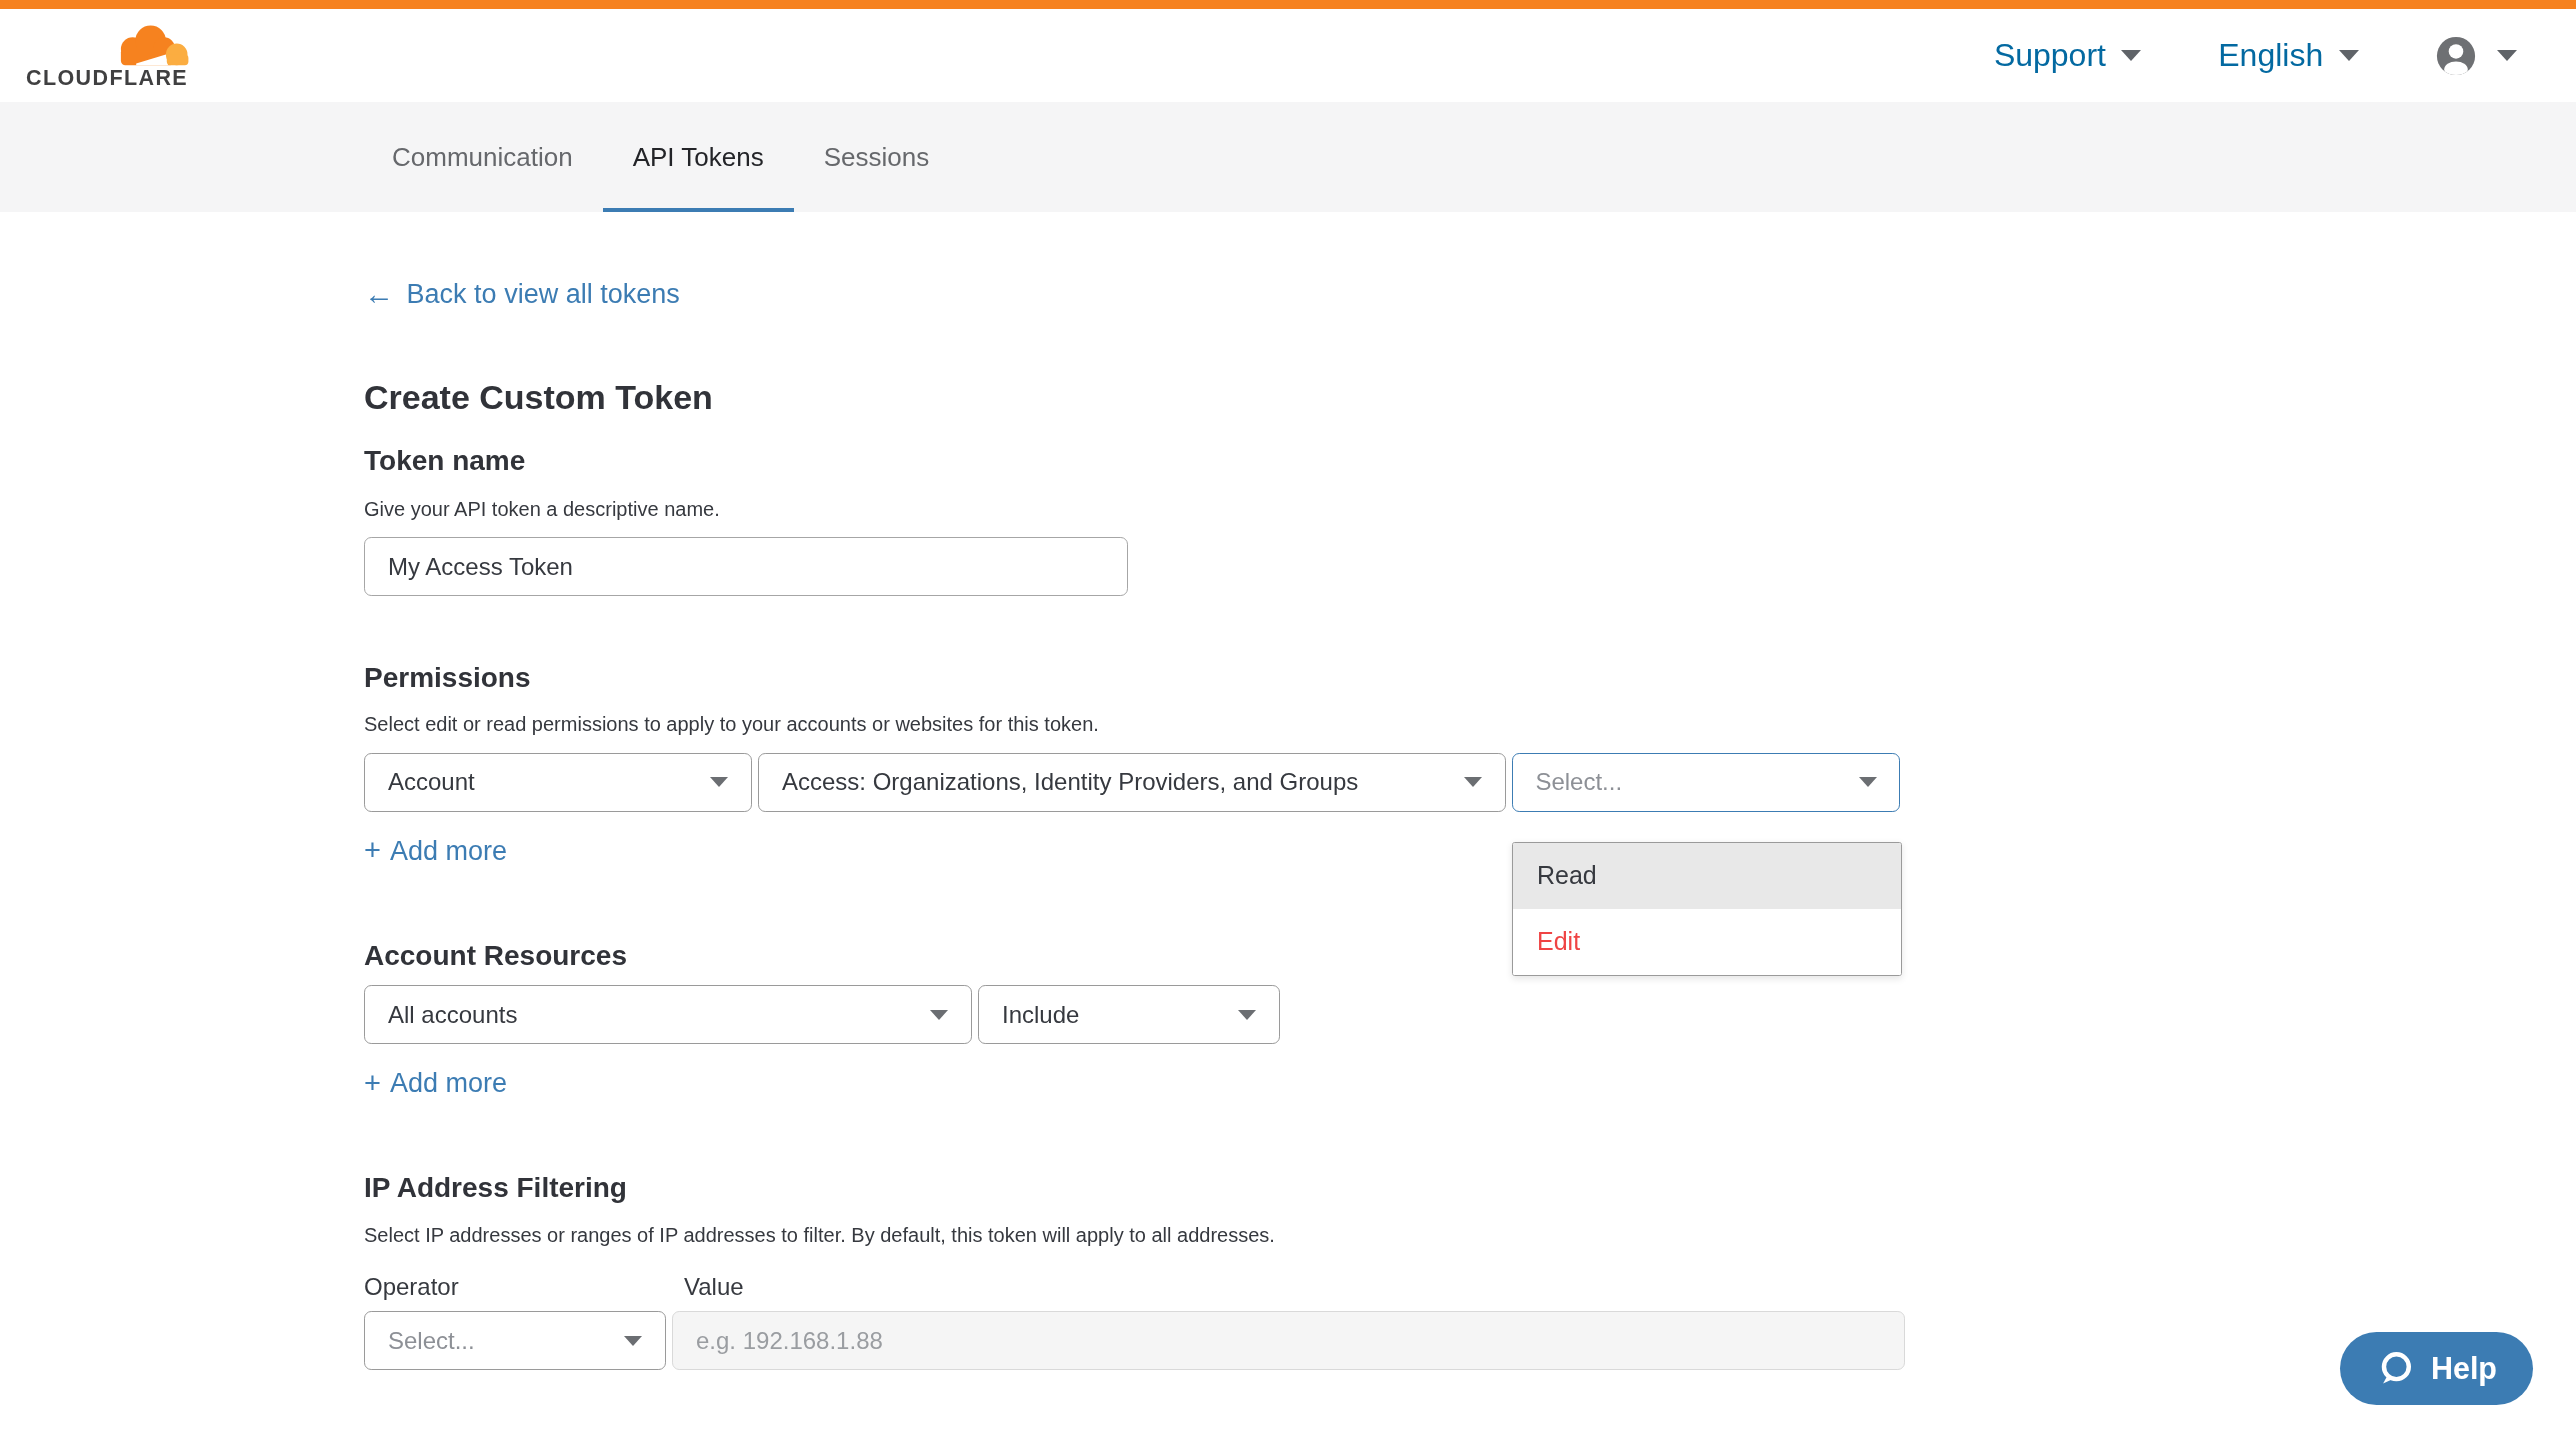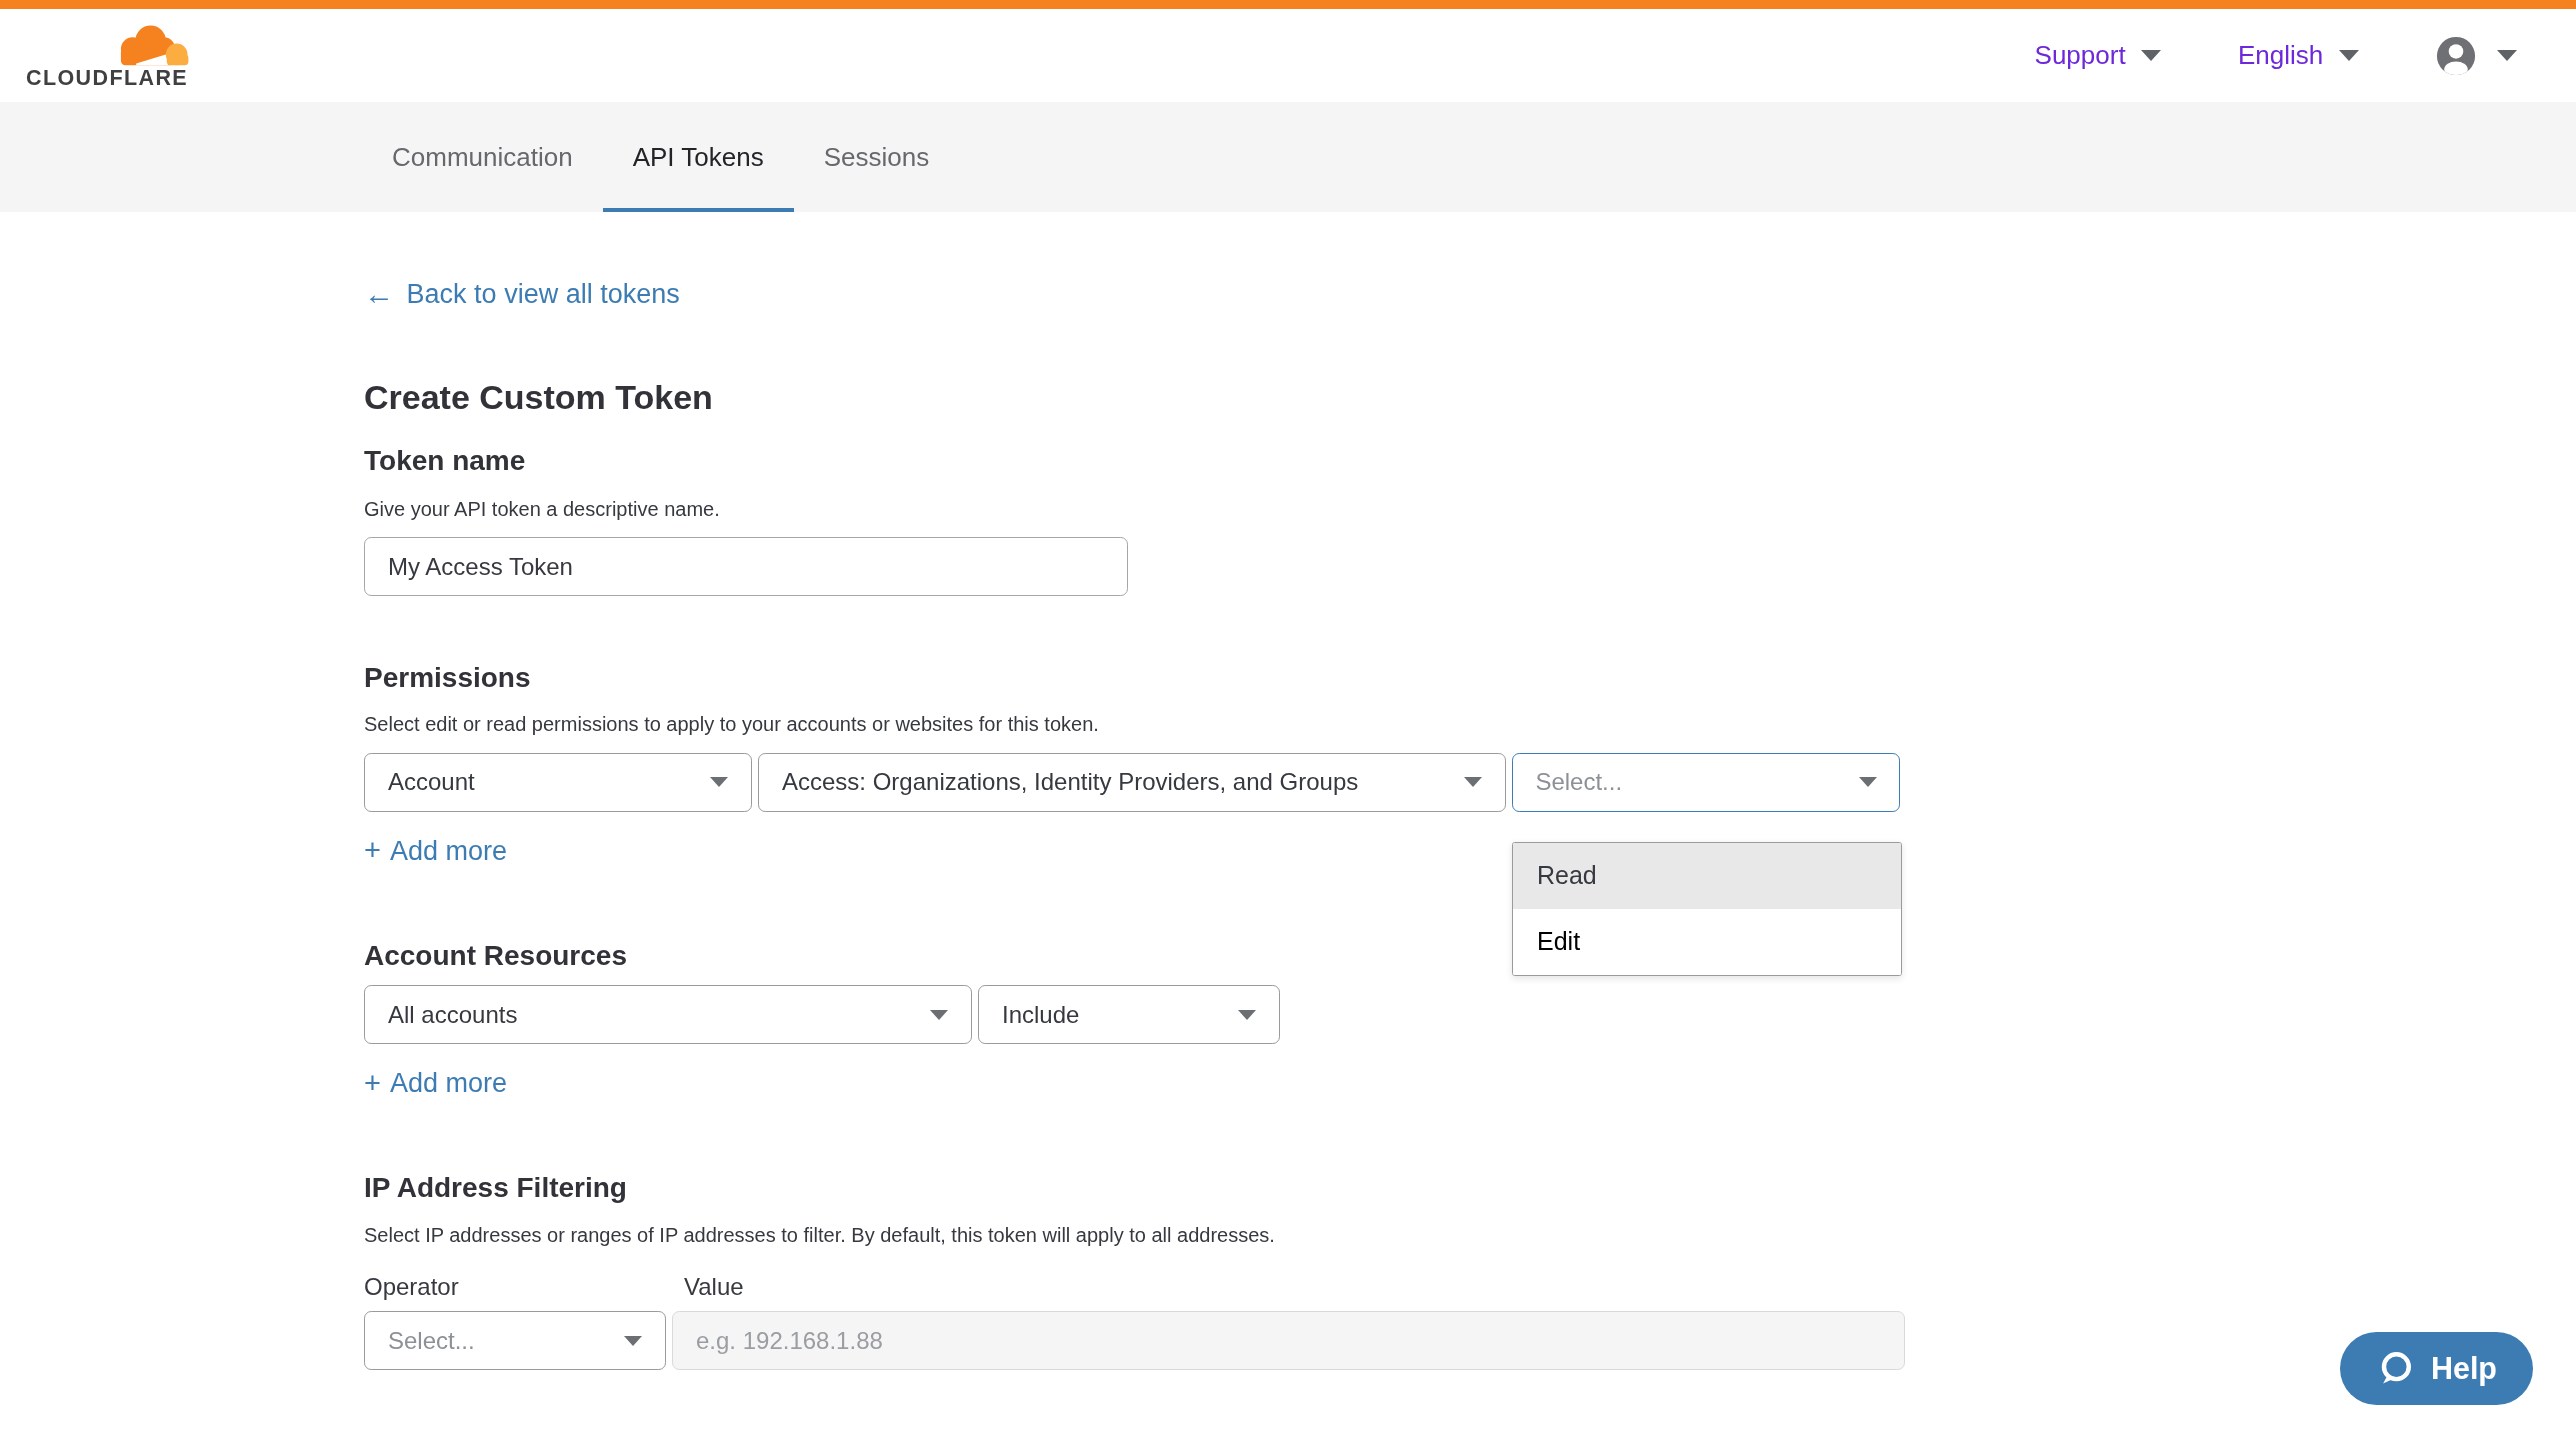--- a/index.html
+++ b/index.html
@@ -22,21 +22,21 @@
     padding: 0 59px 0 26px;
   }
   .logo { display: flex; flex-direction: column; cursor: pointer; width: 171px; }
   .logo-cloud { margin-left: 85px; width: 81px; height: 45px; }
   .logo-text {
     font-size: 21.5px; font-weight: 700; letter-spacing: 1.4px;
     color: #404041; margin-top: 0.9px; line-height: 1;
   }
   .header-nav { display: flex; align-items: center; gap: 77px; }
   .nav-item { display: flex; align-items: center; gap: 15.3px; cursor: pointer; }
-  .nav-label { font-size: 26px; color: #6d28d9; }
+  .nav-label { font-size: 32px; color: #0369a1; }
   .caret {
     width: 0; height: 0;
     border-left: 10px solid transparent; border-right: 10px solid transparent;
     border-top: 11.7px solid #5f6368;
   }
   .account-item { display: flex; align-items: center; gap: 21.5px; cursor: pointer; }
   .avatar-svg { width: 40px; height: 40px; display: block; }
 
   
   .tabbar {
@@ -108,21 +108,21 @@
   .w-677 { width: 608px; }
 
   .select-wrap { position: relative; }
   .dropdown-menu {
     position: absolute; top: 89px; left: 0; width: 390px;
     background: #fff; border: 0.9px solid #9a9a9a; border-radius: 2.7px;
     box-shadow: 0 2.7px 7.2px rgba(0,0,0,0.10); z-index: 20; overflow: hidden;
   }
   .dropdown-option {
     height: 66px; display: flex; align-items: center;
-    padding: 0 24px; font-size: 25px; color: #000000; cursor: pointer;
+    padding: 0 24px; font-size: 25px; color: #ef4444; cursor: pointer;
     background: #fff;
   }
   .dropdown-option.highlighted { background: #e8e8e8; color: #36393f; }
 
   .add-more {
     display: inline-flex; align-items: center; gap: 9px;
     color: #3c7cb3; font-size: 27px; line-height: 32px; cursor: pointer;
   }
   .add-more .plus { font-size: 29px; font-weight: 500; line-height: 1; }
 

